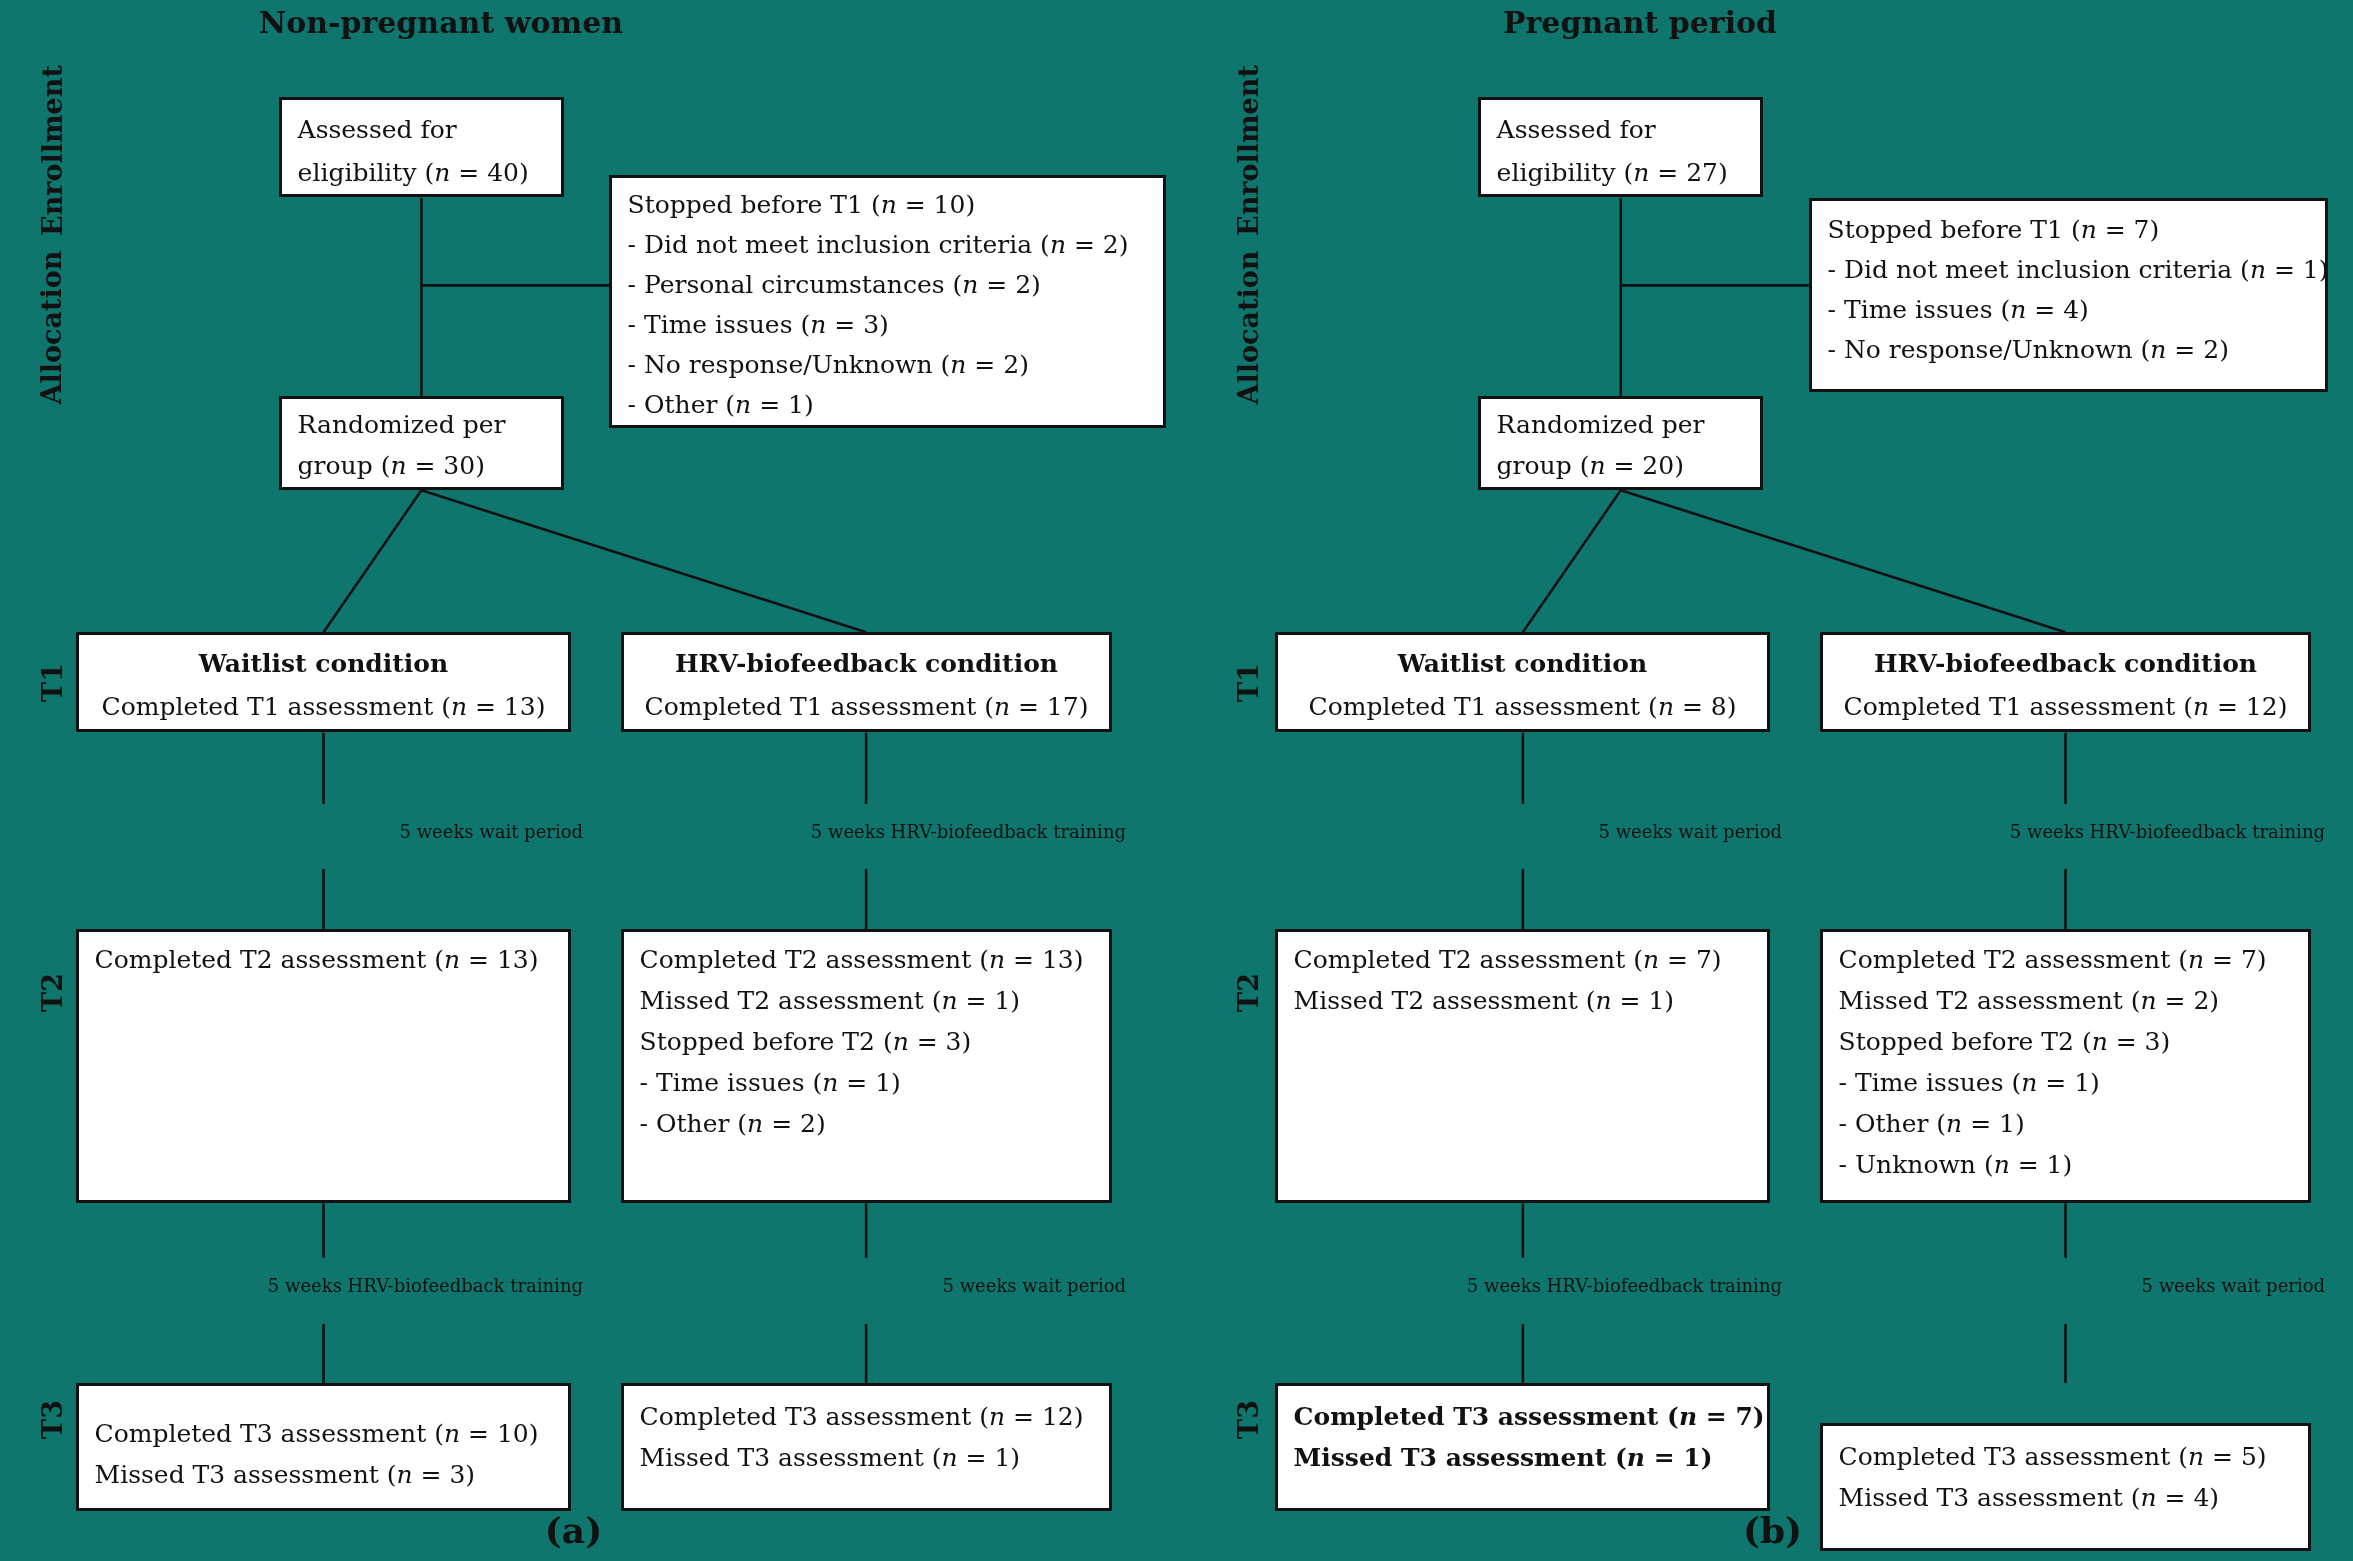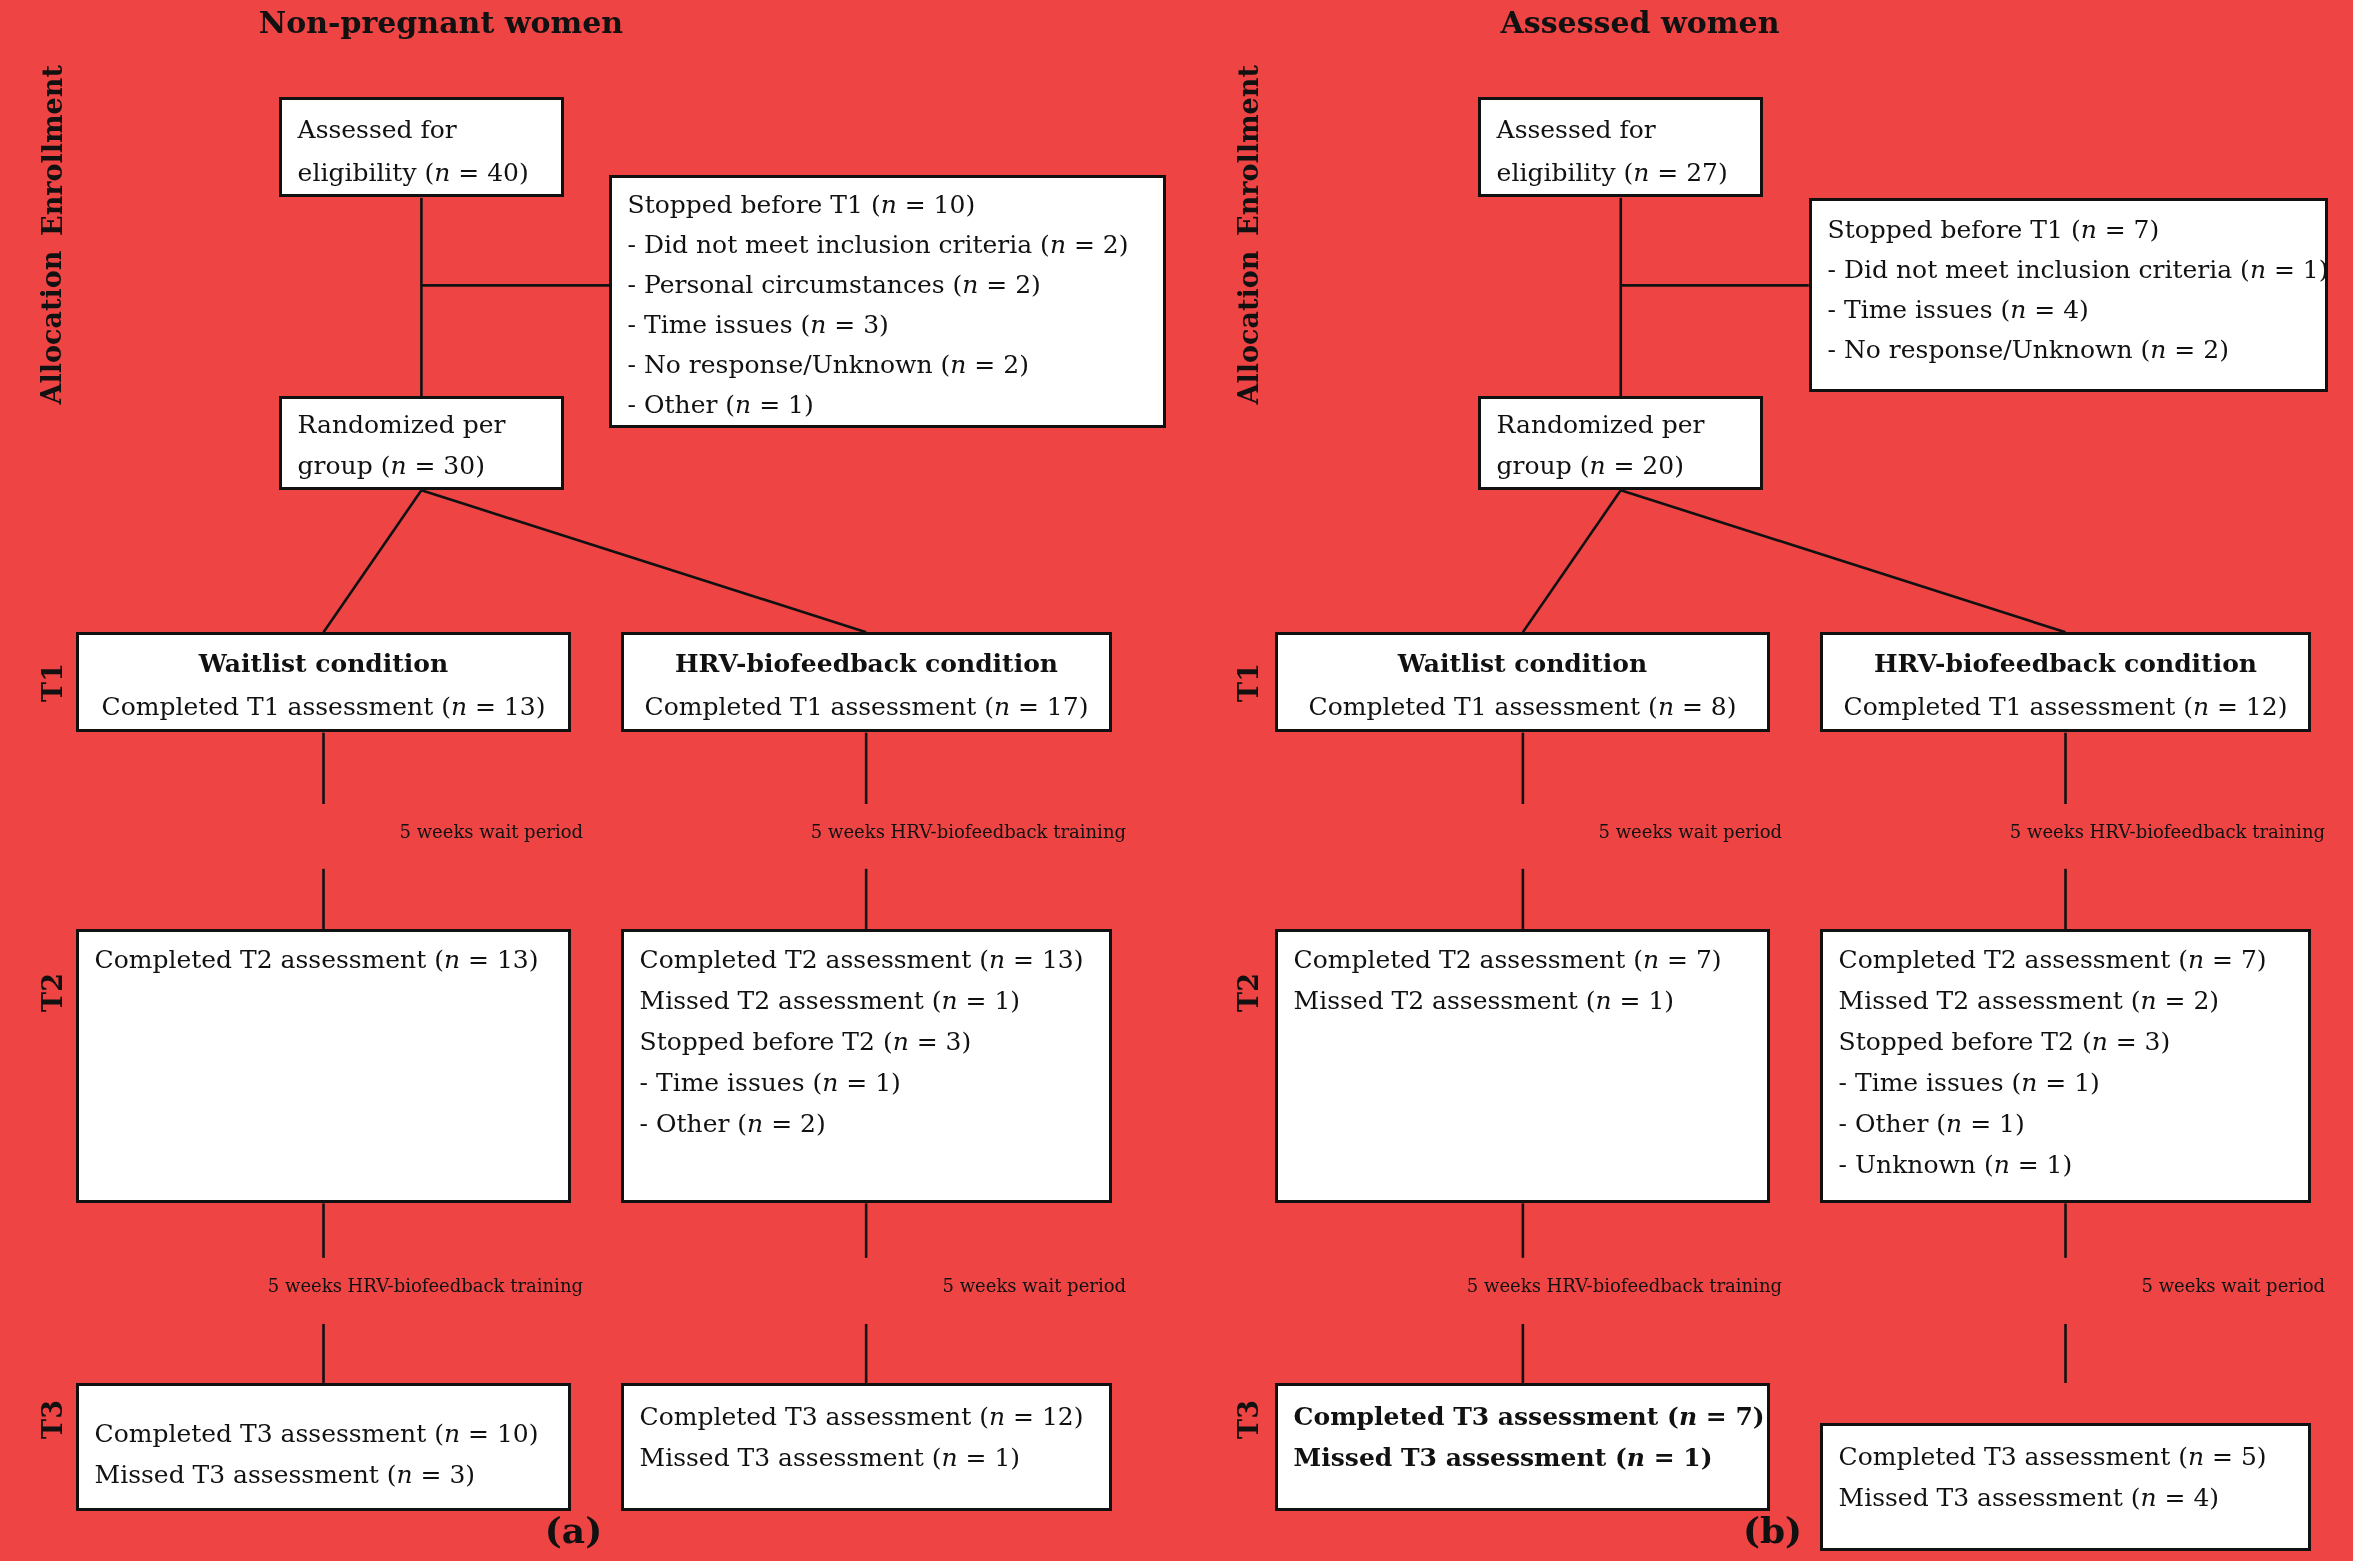--- a/index.html
+++ b/index.html
@@ -1,17 +1,17 @@
 <!DOCTYPE html>
 <html style="font-size:10.4px"><head>
 <meta charset="utf-8">
 <style>
   html,body{margin:0;padding:0;background:#fff;}
   .canvas{
-    position:relative;width:2354px;height:1562px;background:#ef4444;
+    position:relative;width:2354px;height:1562px;background:#0f766e;
     font-family:"DejaVu Serif","Liberation Serif",serif;color:#111;
   }
   .connectors{position:absolute;left:0;top:0;width:2354px;height:1562px;}
   .connectors line{stroke:#111;stroke-width:4;}
   .box{
     position:absolute;border:3.2px solid #111;background:#fff;
     font-size:25px;line-height:40px;box-sizing:border-box;
     padding:6.5px 15.6px;
   }
   .box .bline{white-space:nowrap;}
@@ -142,21 +142,21 @@
       </div>
     <div class="box" style="left:621px;top:1383px;width:491px;height:128px;line-height:41px;padding-top:10.4px;">
         <div class="bline">Completed T3 assessment (<i>n</i> = 12)</div>
         <div class="bline">Missed T3 assessment (<i>n</i> = 1)</div>
       </div>
 
     <div class="caption" style="left:444px;top:1509px;">(a)</div>
   </section>
 
   <section>
-    <h2 class="title" style="left:1413px;top:5.2px;width:454px;">Assessed women</h2>
+    <h2 class="title" style="left:1413px;top:5.2px;width:454px;">Pregnant period</h2>
 
     <div class="stage" style="left:1190px;top:66px;">
         <span>Enrollment</span>
       </div>
     <div class="stage" style="left:1190px;top:243px;">
         <span>Allocation</span>
       </div>
     <div class="stage" style="left:1190px;top:598px;">
         <span>T1</span>
       </div>

